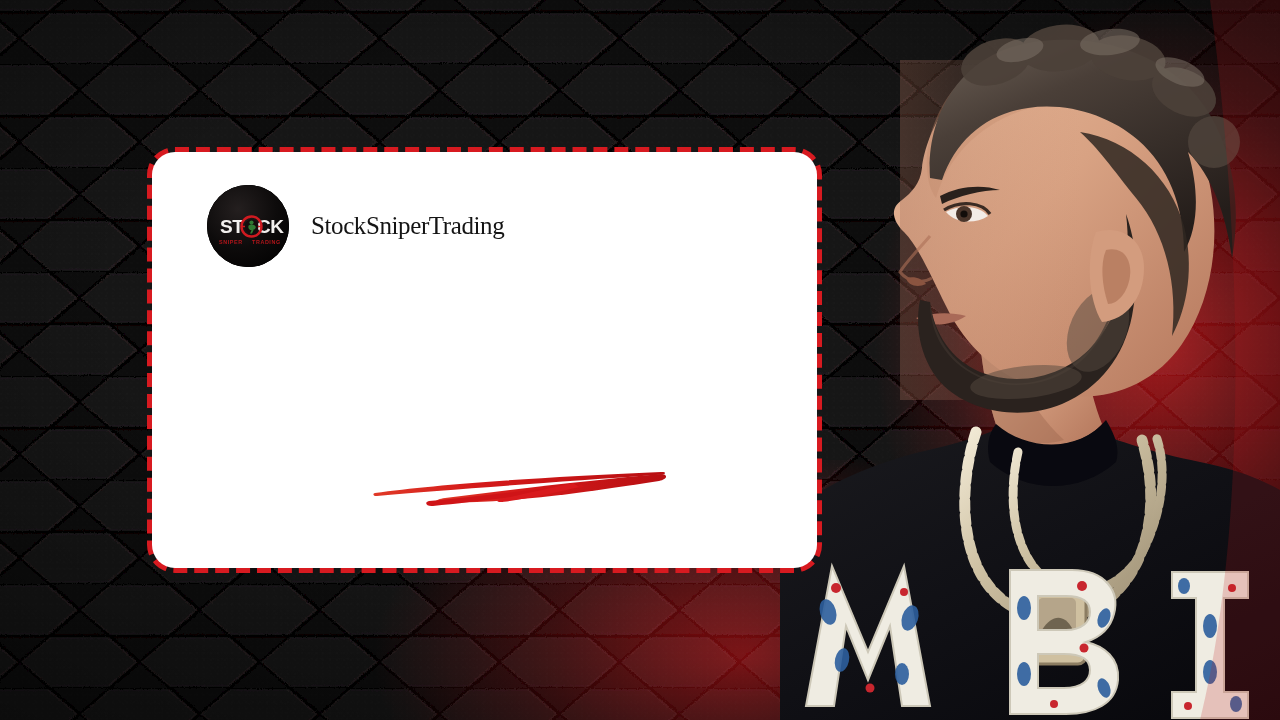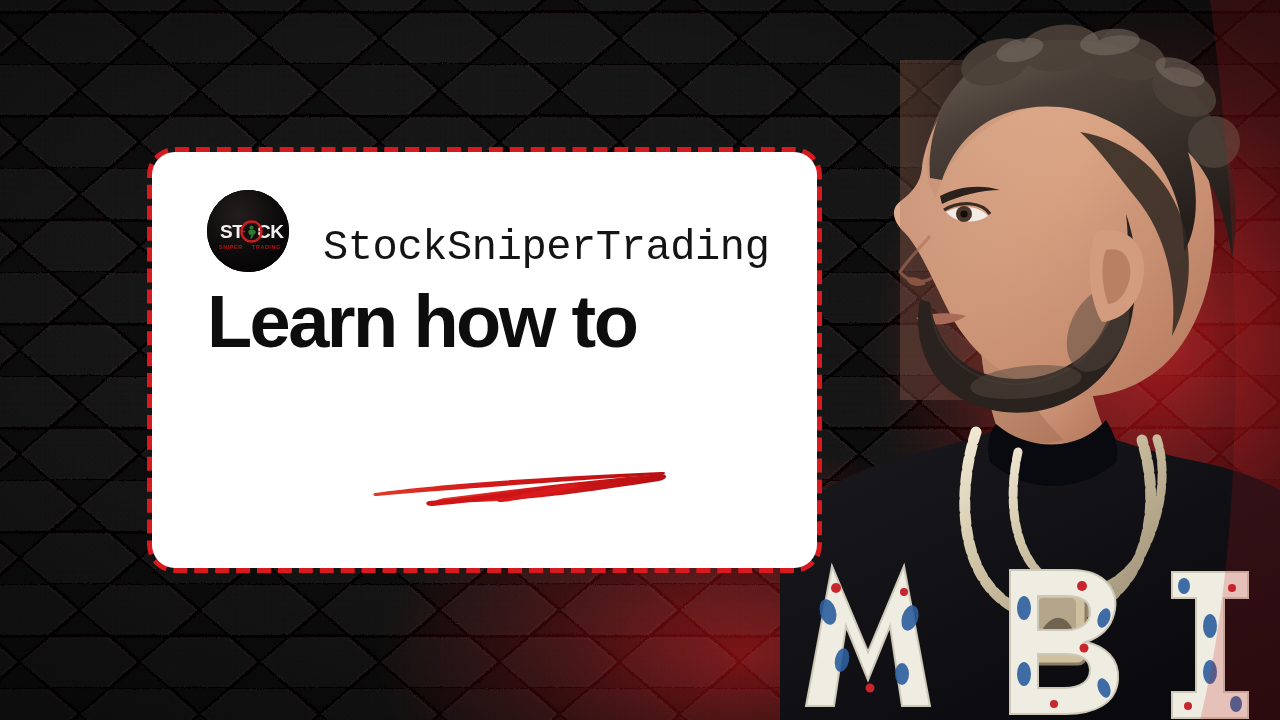--- a/index.html
+++ b/index.html
@@ -47,31 +47,31 @@
     position:absolute;inset:0;border:7px dashed #d71a20;border-radius:28px;
     box-sizing:border-box;
   }
   .card{
     position:absolute;left:5px;top:5px;right:5px;bottom:5px;
     background:#ffffff;border-radius:23px;overflow:hidden;
   }
   .card-inner{position:absolute;left:55px;top:28px;right:24px;}
 
   
-  .brand{display:flex;align-items:flex-end;gap:34px;height:92px;}
+  .brand{display:flex;align-items:center;gap:22px;height:92px;}
   .logo{
     width:82px;height:82px;border-radius:50%;
     background:radial-gradient(circle at 38% 30%, #1d1a1a 0%, #0c0a0a 55%, #050404 100%);
     position:relative;flex:0 0 auto;overflow:hidden;
     box-shadow:0 0 0 1px #000 inset;
   }
   .logo svg{position:absolute;inset:0;width:100%;height:100%;}
   .brand-name{
-    font-size:42px;color:#141414;letter-spacing:-.4px;white-space:nowrap;
-    font-family:Liberation Mono, monospace;font-weight:400;
+    font-size:25px;color:#141414;letter-spacing:-.4px;white-space:nowrap;
+    font-family:Liberation Serif, serif;font-weight:400;
   }
 
   
   .headline{
     margin-top:14px;
     font-family:"Liberation Sans",sans-serif;
     font-weight:700;font-size:74px;line-height:.97;letter-spacing:-2.6px;
     color:#0d0d0d;position:relative;
   }
   .hl-line{display:block;white-space:nowrap;}
@@ -339,21 +339,20 @@
               <line x1="51" y1="41.5" x2="54.5" y2="41.5" stroke="#cf1a20" stroke-width="1.4"></line>
 
               <text x="12" y="58.5" font-family="Liberation Sans, sans-serif" font-size="5.4" font-weight="700" fill="#b3151a" letter-spacing="0.6">SNIPER</text>
               <text x="45" y="58.5" font-family="Liberation Sans, sans-serif" font-size="5.4" font-weight="700" fill="#b3151a" letter-spacing="0.6">TRADING</text>
             </svg>
           </div>
           <div class="brand-name">StockSniperTrading</div>
         </div>
 
         <div class="headline">
-          <span class="hl-line">Learn how to</span>
 
           <div class="swoosh">
             <svg viewBox="0 0 300 44">
               <defs>
                 <linearGradient id="swg" x1="0" y1="0" x2="1" y2="0">
                   <stop offset="0%" stop-color="#e03a28"></stop>
                   <stop offset="35%" stop-color="#d41a1a"></stop>
                   <stop offset="100%" stop-color="#b80f12"></stop>
                 </linearGradient>
               </defs>

